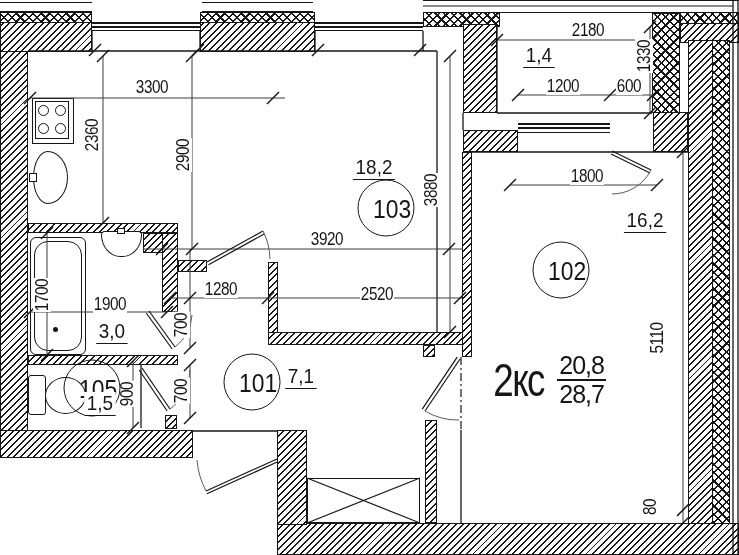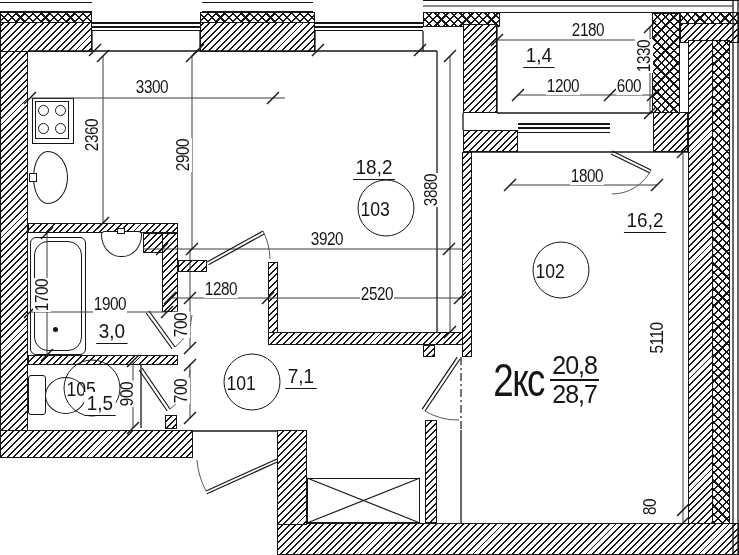--- a/index.html
+++ b/index.html
@@ -15,24 +15,24 @@
   .win i{display:block;height:2px;background:#161616;margin-top:1.6px}
   .shaft{position:absolute;box-sizing:border-box;border:1.4px solid #161616;background:#fff}
   .fx{position:absolute;box-sizing:border-box;background:#fff}
   svg.lw{position:absolute;left:0;top:0;z-index:3;pointer-events:none}
   .dlab{position:absolute;z-index:4;font-size:18px;line-height:1;white-space:nowrap;background:#fff;padding:0 1px;
         transform:translate(-50%,-50%) scaleX(.85);letter-spacing:-.5px}
   .dlab.v{transform:translate(-50%,-50%) rotate(-90deg) scaleX(.85)}
   .alab{position:absolute;z-index:4;font-size:21px;line-height:1;white-space:nowrap;
         transform:translate(-50%,-50%) scaleX(.9);border-bottom:1.7px solid #161616;padding:0 3px 2px}
   .rc{position:absolute;z-index:4;border:1.6px solid #161616;border-radius:50%;
-      display:flex;align-items:center;justify-content:flex-start;font-size:20px;line-height:1;
+      display:flex;align-items:center;justify-content:flex-end;font-size:26px;line-height:1;
       transform:translate(-50%,-50%);background:transparent}
   .rc span{transform:scaleX(.88)}
-  .apt{position:absolute;z-index:4;display:flex;align-items:center;}
+  .apt{position:absolute;z-index:4;display:flex;align-items:center;gap:7px}
   .apt .t{font-size:46px;line-height:1;transform:scaleX(.8);letter-spacing:-2px}
   .frac{display:flex;flex-direction:column;align-items:center;font-size:25px;line-height:1.04;letter-spacing:-1px}
   .frac .num{border-bottom:2px solid #161616;padding:0 2px 1px}
 </style>
 </head>
 <body>
 
 <div class="plan">
 
   <div class="wall" style="left:0;top:12px;width:28px;height:446px"></div>

